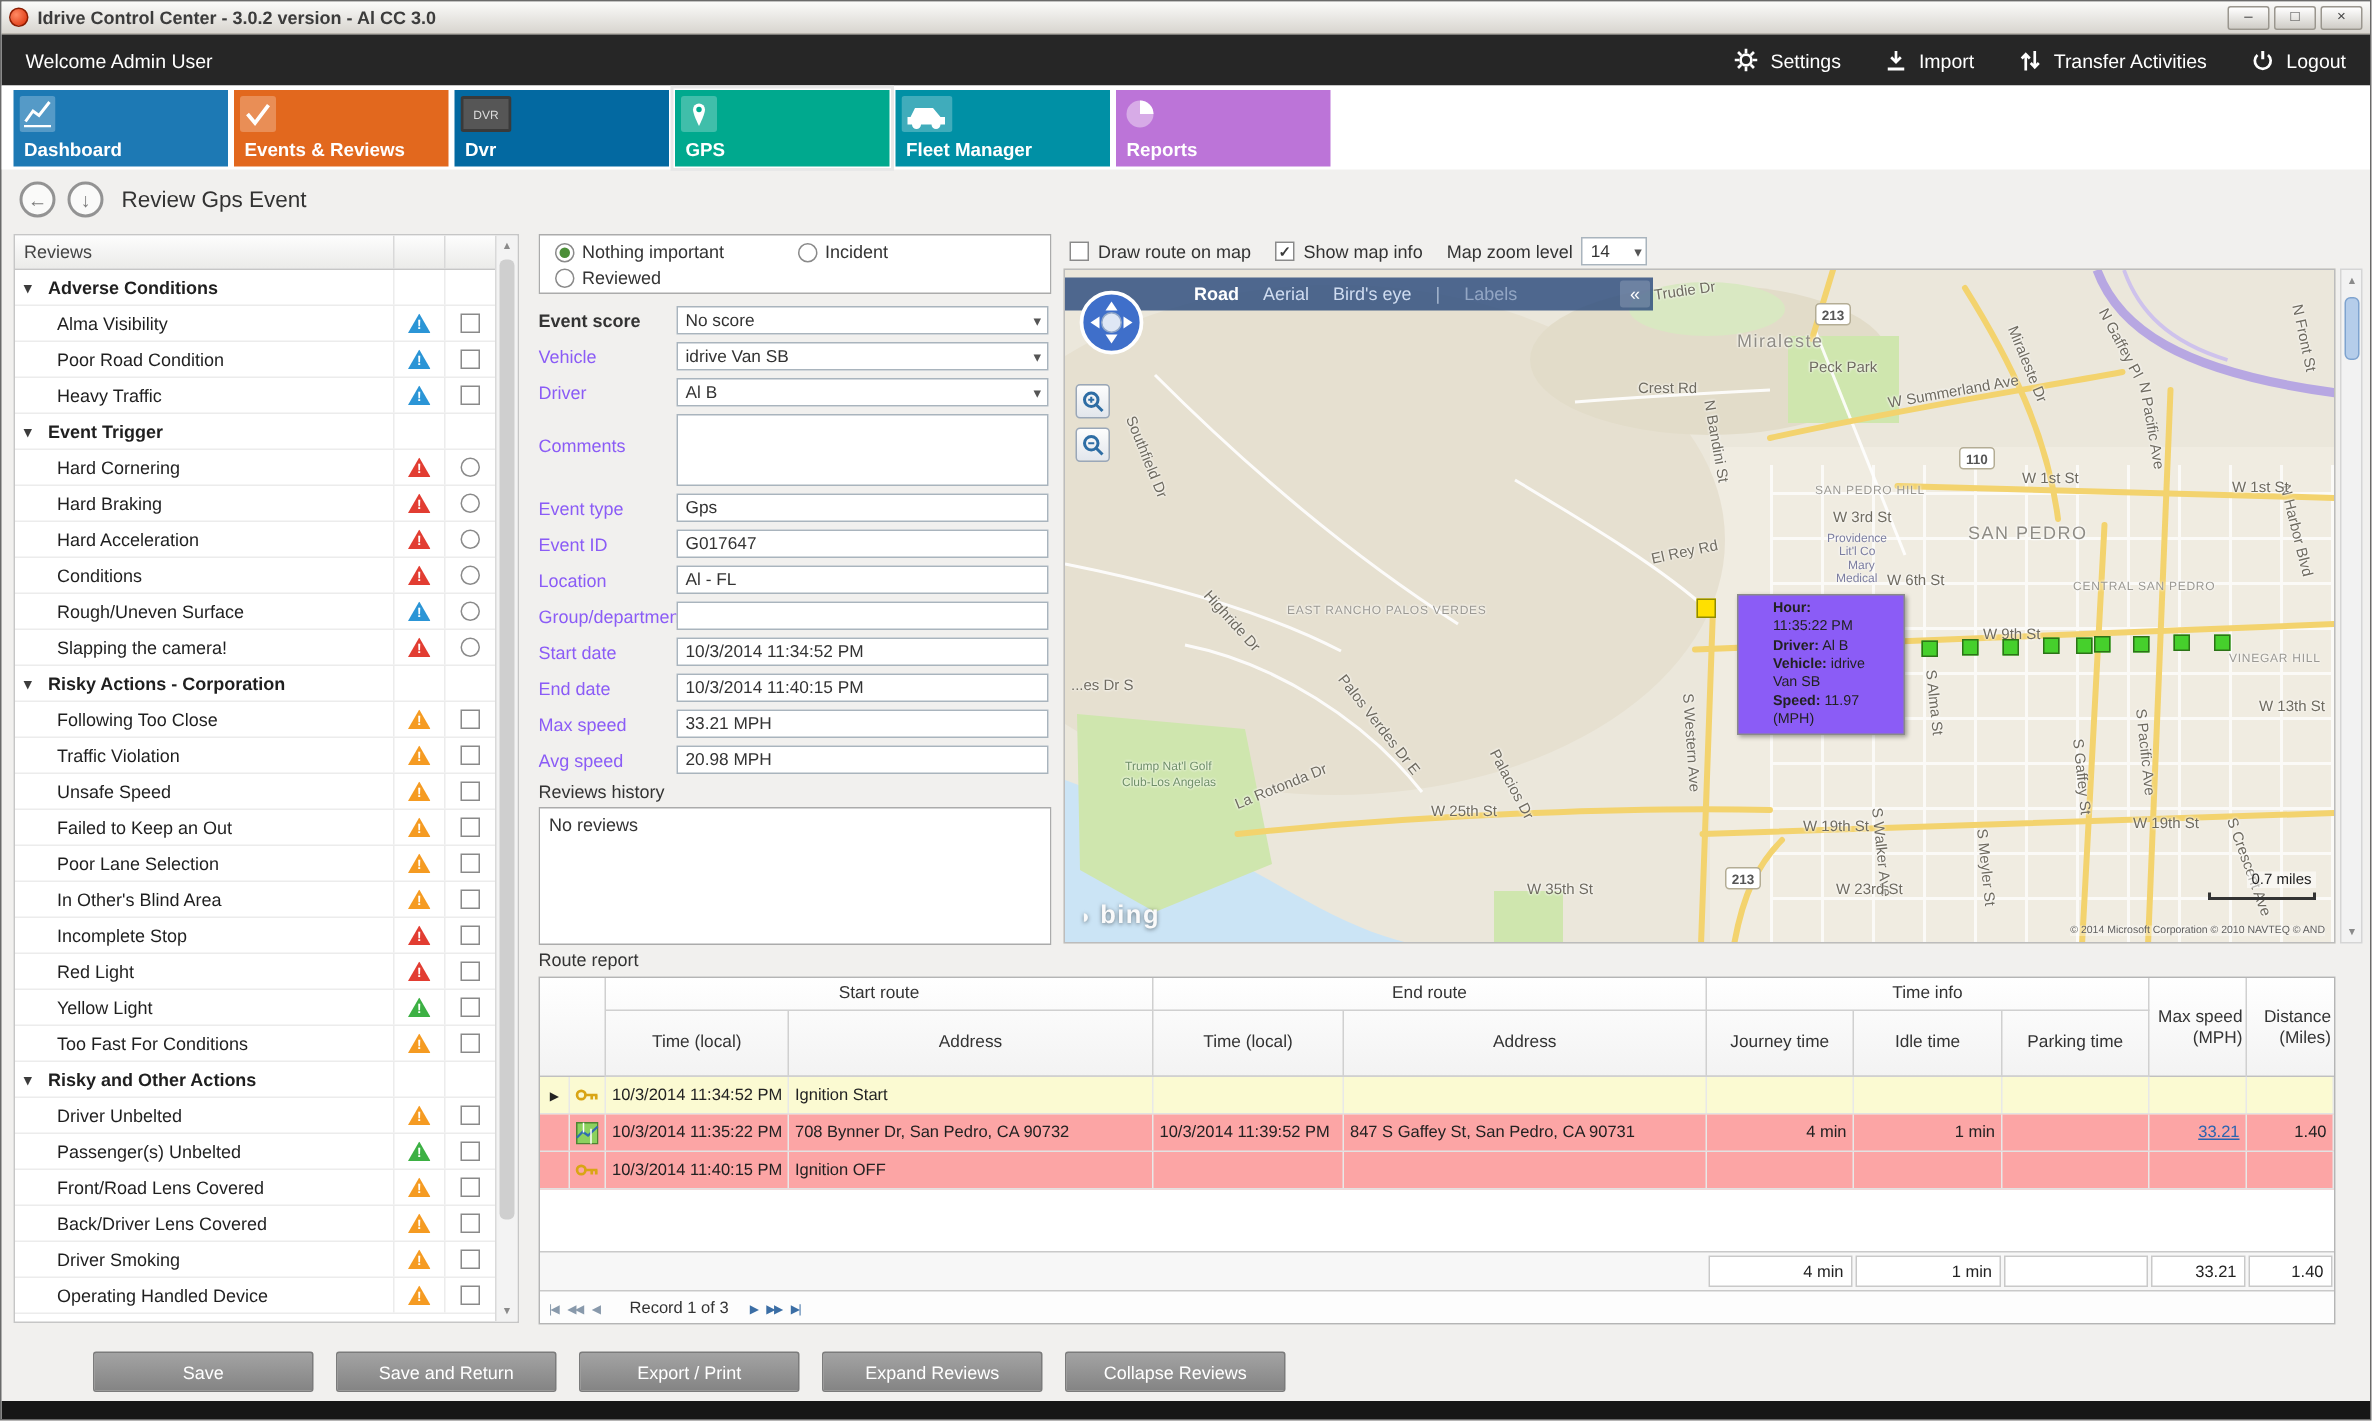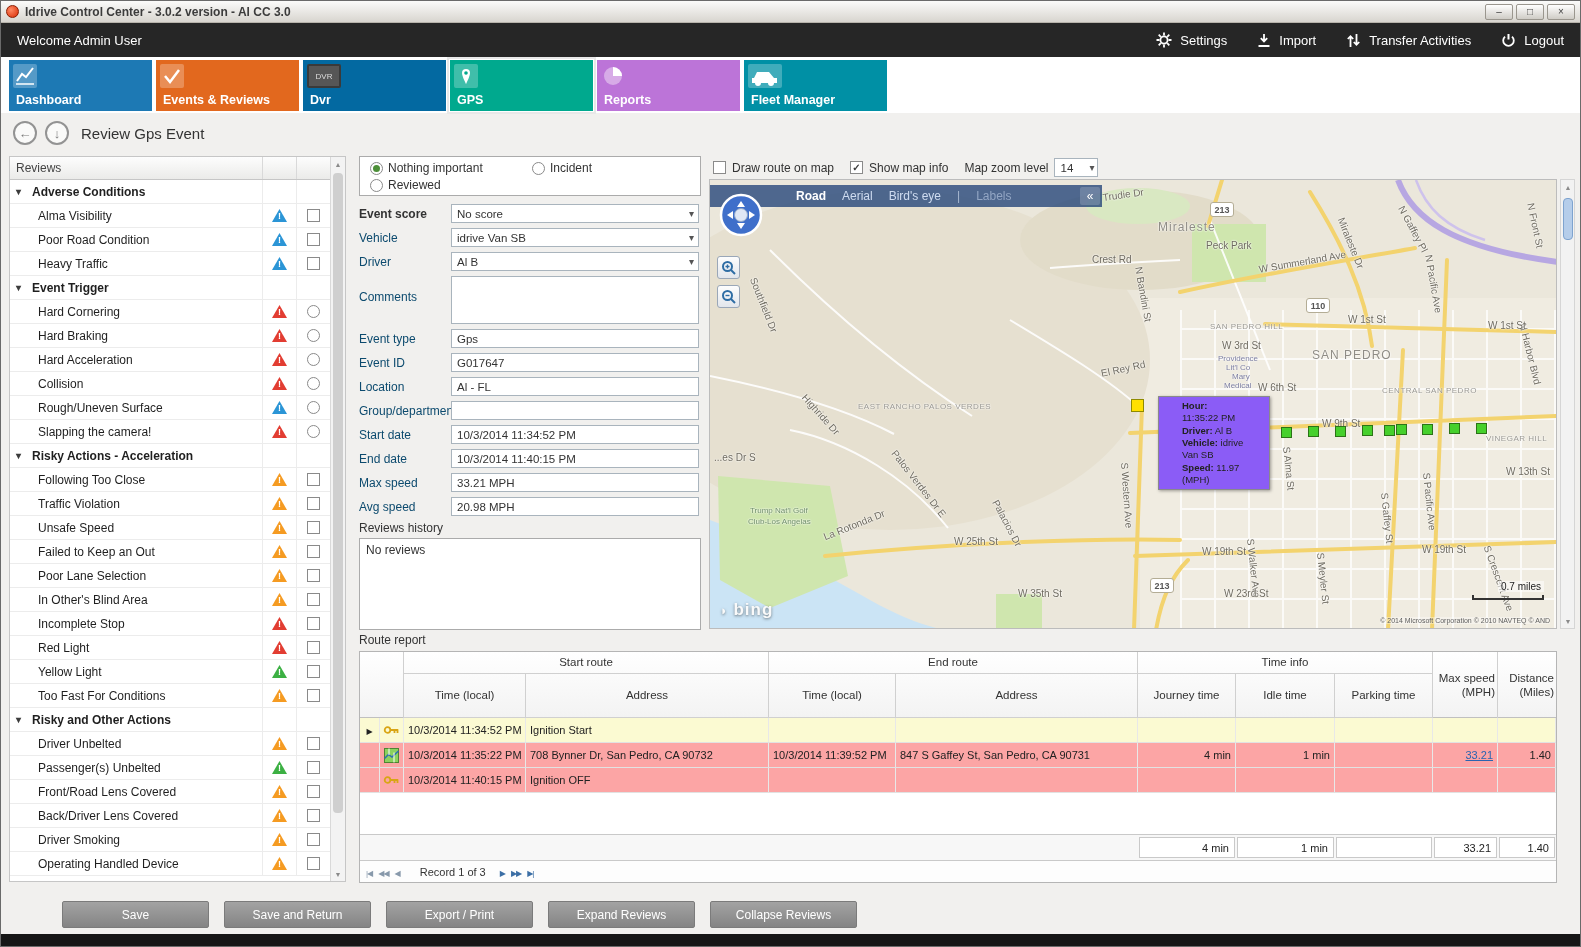--- a/index.html
+++ b/index.html
@@ -60,21 +60,21 @@
 .sb-up{top:0;}.sb-up::after{content:"▲";}
 .sb-down{bottom:0;}.sb-down::after{content:"▼";}
 .sb-thumb{position:absolute;left:2px;top:16px;width:10px;border-radius:4px;background:#cfcfcf;}
 .reviews-sb .sb-thumb{height:640px;}
 
 
 .formpanel{position:absolute;left:358px;top:155px;width:342px;height:474px;overflow:hidden;font-size:12px;}
 .status-box{position:relative;width:342px;height:40px;background:#fff;border:1px solid #ababab;color:#333;margin-bottom:8px;}
 .radio-item{position:absolute;display:flex;align-items:center;gap:5px;cursor:pointer;}
 .form-body .frow{display:flex;align-items:center;margin-bottom:5px;}
-.flabel{width:92px;font-size:12px;color:#0c4a6e;flex:none;}
+.flabel{width:92px;font-size:12px;color:#8b5cf6;flex:none;}
 .flabel.bold{font-weight:bold;color:#333;}
 .fctrl{width:248px;height:19px;border:1px solid #a9b4bd;background:#fff;font-size:11.5px;color:#333;display:flex;align-items:center;padding:0 5px;position:relative;overflow:hidden;white-space:nowrap;}
 .fctrl.dd{cursor:pointer;}
 .fctrl.dd::after{content:"▾";position:absolute;right:4px;color:#555;font-size:10px;}
 .frow.comments{align-items:flex-start;}
 .comments-box{width:248px;height:48px;border:1px solid #a9b4bd;background:#fff;}
 .history-label{margin:4px 0 3px 0;color:#333;}
 .history-box{width:342px;height:92px;border:1px solid #ababab;background:#fff;padding:4px 6px;color:#333;}
 
 
@@ -239,38 +239,38 @@
       <div class="tab selected" style="background: rgb(0, 169, 142);">
         <span class="tab-icon">
           <svg width="24" height="24">
             <rect width="24" height="24" rx="2" fill="rgba(255,255,255,.25)"></rect>
             <path d="M8 9a4 4 0 118 0c0 3.2-4 11-4 11S8 12.2 8 9z" fill="#fff"></path>
             <circle cx="12" cy="9" r="1.8" fill="#00a98e"></circle>
           </svg>
         </span>
         <span class="tab-label">GPS</span>
       </div>
+      <div class="tab" style="background: rgb(0, 144, 165);">
+        <span class="tab-icon">
+          <svg width="34" height="24">
+            <rect width="34" height="24" rx="2" fill="rgba(255,255,255,.25)"></rect>
+            <path d="M6 14l3-6h12l5 6h3v5h-3a3 3 0 01-6 0H13a3 3 0 01-6 0H4v-5z" fill="#fff"></path>
+          </svg>
+        </span>
+        <span class="tab-label">Fleet Manager</span>
+      </div>
       <div class="tab" style="background: rgb(188, 116, 216);">
         <span class="tab-icon">
           <svg width="24" height="24">
             <circle cx="12" cy="12" r="9" fill="rgba(255,255,255,.4)"></circle>
             <path d="M12 3a9 9 0 019 9h-9z" fill="#fff"></path>
           </svg>
         </span>
         <span class="tab-label">Reports</span>
       </div>
-      <div class="tab" style="background: rgb(0, 144, 165);">
-        <span class="tab-icon">
-          <svg width="34" height="24">
-            <rect width="34" height="24" rx="2" fill="rgba(255,255,255,.25)"></rect>
-            <path d="M6 14l3-6h12l5 6h3v5h-3a3 3 0 01-6 0H13a3 3 0 01-6 0H4v-5z" fill="#fff"></path>
-          </svg>
-        </span>
-        <span class="tab-label">Fleet Manager</span>
-      </div>
     </div>
 
   <div class="pageheader">
     <span class="circ-btn back"></span>
     <span class="circ-btn down"></span>
     <span class="page-title">Review Gps Event</span>
   </div>
 
   <div class="reviews">
     <div class="reviews-main">
@@ -344,21 +344,21 @@
           <div class="tree-row item">
             <span class="lbl">Hard Acceleration</span>
             <span class="cell-i">
               <span class="tri" style="background: rgb(226, 61, 50);">!</span>
             </span>
             <span class="cell-c">
               <span class="rb"></span>
             </span>
           </div>
           <div class="tree-row item">
-            <span class="lbl">Collision</span>
+            <span class="lbl">Conditions</span>
             <span class="cell-i">
               <span class="tri" style="background: rgb(226, 61, 50);">!</span>
             </span>
             <span class="cell-c">
               <span class="rb"></span>
             </span>
           </div>
           <div class="tree-row item">
             <span class="lbl">Rough/Uneven Surface</span>
             <span class="cell-i">
@@ -373,21 +373,21 @@
             <span class="cell-i">
               <span class="tri" style="background: rgb(226, 61, 50);">!</span>
             </span>
             <span class="cell-c">
               <span class="rb"></span>
             </span>
           </div>
           <div class="tree-row group">
             <span class="lbl">
               <span class="tree-arrow"></span>
-              <span>Risky Actions - Acceleration</span>
+              <span>Risky Actions - Corporation</span>
             </span>
             <span class="cell-i"></span>
             <span class="cell-c"></span>
           </div>
           <div class="tree-row item">
             <span class="lbl">Following Too Close</span>
             <span class="cell-i">
               <span class="tri" style="background: rgb(245, 155, 34);">!</span>
             </span>
             <span class="cell-c">

